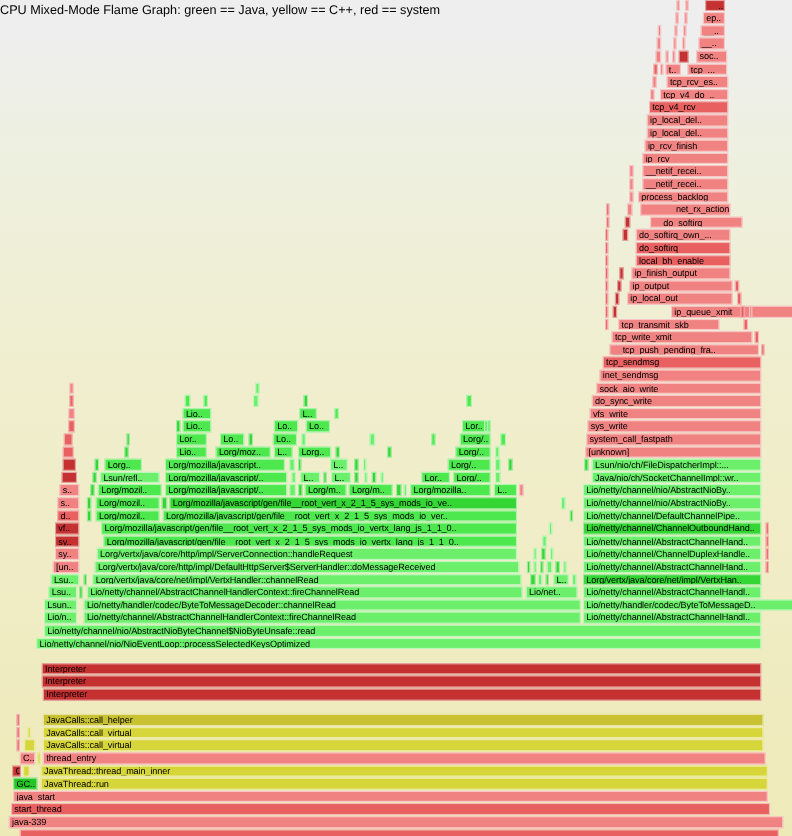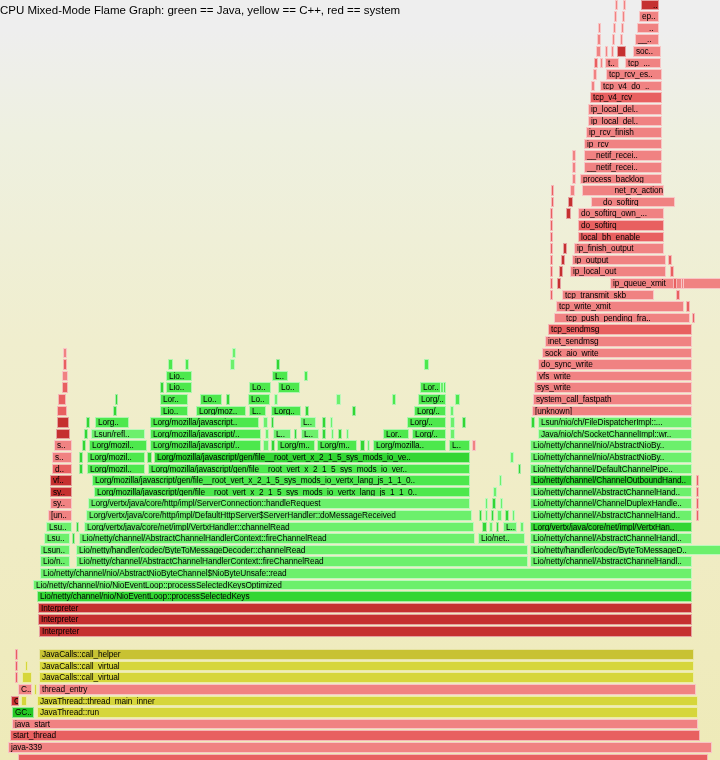--- a/index.html
+++ b/index.html
@@ -77,21 +77,20 @@
       <div class="frame nolabel" title="" style="left: 22px; width: 10px; top: 672.4px; background: rgb(214, 214, 59);"></div>
       <div class="frame" title="JavaCalls::call_virtual" style="left: 39px; width: 655px; top: 672.4px; background: rgb(214, 214, 59);"><span>JavaCalls::call_virtual</span></div>
       <div class="frame nolabel" title="" style="left: 15px; width: 3px; top: 660.8px; background: rgb(232, 96, 96);"></div>
       <div class="frame nolabel" title="" style="left: 25px; width: 3px; top: 660.8px; background: rgb(214, 214, 59);"></div>
       <div class="frame" title="JavaCalls::call_virtual" style="left: 39px; width: 655px; top: 660.8px; background: rgb(214, 214, 59);"><span>JavaCalls::call_virtual</span></div>
       <div class="frame nolabel" title="" style="left: 15px; width: 3px; top: 649.2px; background: rgb(232, 96, 96);"></div>
       <div class="frame" title="JavaCalls::call_helper" style="left: 39px; width: 655px; top: 649.2px; background: rgb(200, 194, 51);"><span>JavaCalls::call_helper</span></div>
       <div class="frame" title="Interpreter" style="left: 39px; width: 653px; top: 626px; background: rgb(197, 48, 48);"><span>Interpreter</span></div>
       <div class="frame" title="Interpreter" style="left: 38px; width: 654px; top: 614.4px; background: rgb(197, 48, 48);"><span>Interpreter</span></div>
       <div class="frame" title="Interpreter" style="left: 38px; width: 654px; top: 602.8px; background: rgb(197, 48, 48);"><span>Interpreter</span></div>
-      <div class="frame" title="Lio/netty/channel/nio/NioEventLoop::processSelectedKeys" style="left: 37px; width: 655px; top: 591.2px; background: rgb(51, 214, 51);"><span>Lio/netty/channel/nio/NioEventLoop::processSelectedKeys</span></div>
       <div class="frame" title="Lio/netty/channel/nio/NioEventLoop::processSelectedKeysOptimized" style="left: 33px; width: 659px; top: 579.6px; background: rgb(108, 240, 108);"><span>Lio/netty/channel/nio/NioEventLoop::processSelectedKeysOptimized</span></div>
       <div class="frame" title="Lio/netty/channel/nio/AbstractNioByteChannel$NioByteUnsafe::read" style="left: 40px; width: 652px; top: 568px; background: rgb(108, 240, 108);"><span>Lio/netty/channel/nio/AbstractNioByteChannel$NioByteUnsafe::read</span></div>
       <div class="frame" title="Lio/n.." style="left: 40px; width: 30px; top: 556.4px; background: rgb(108, 240, 108);"><span>Lio/n..</span></div>
       <div class="frame" title="Lio/netty/channel/AbstractChannelHandlerContext::fireChannelRead" style="left: 76px; width: 452px; top: 556.4px; background: rgb(108, 240, 108);"><span>Lio/netty/channel/AbstractChannelHandlerContext::fireChannelRead</span></div>
       <div class="frame" title="Lio/netty/channel/AbstractChannelHandl.." style="left: 530px; width: 162px; top: 556.4px; background: rgb(108, 240, 108);"><span>Lio/netty/channel/AbstractChannelHandl..</span></div>
       <div class="frame" title="Lsun.." style="left: 40px; width: 30px; top: 544.8px; background: rgb(108, 240, 108);"><span>Lsun..</span></div>
       <div class="frame" title="Lio/netty/handler/codec/ByteToMessageDecoder::channelRead" style="left: 76px; width: 452px; top: 544.8px; background: rgb(108, 240, 108);"><span>Lio/netty/handler/codec/ByteToMessageDecoder::channelRead</span></div>
       <div class="frame" title="Lio/netty/handler/codec/ByteToMessageD.." style="left: 530px; width: 196px; top: 544.8px; background: rgb(108, 240, 108);"><span>Lio/netty/handler/codec/ByteToMessageD..</span></div>
       <div class="frame" title="Lsu.." style="left: 44px; width: 26px; top: 533.2px; background: rgb(108, 240, 108);"><span>Lsu..</span></div>
       <div class="frame nolabel" title="" style="left: 72px; width: 3px; top: 533.2px; background: rgb(51, 214, 51);"></div>

